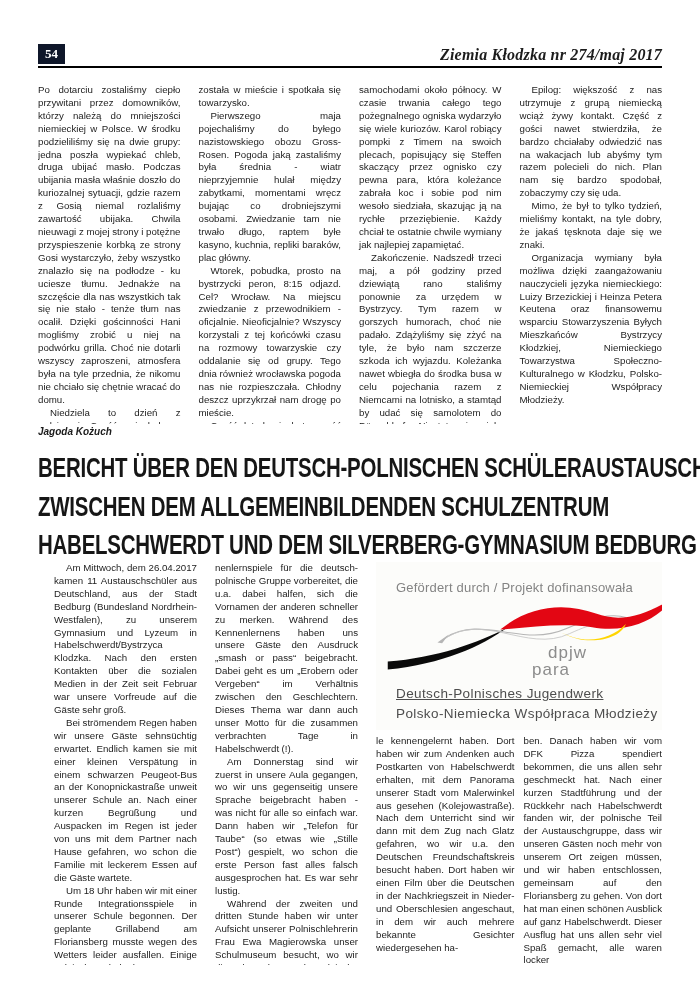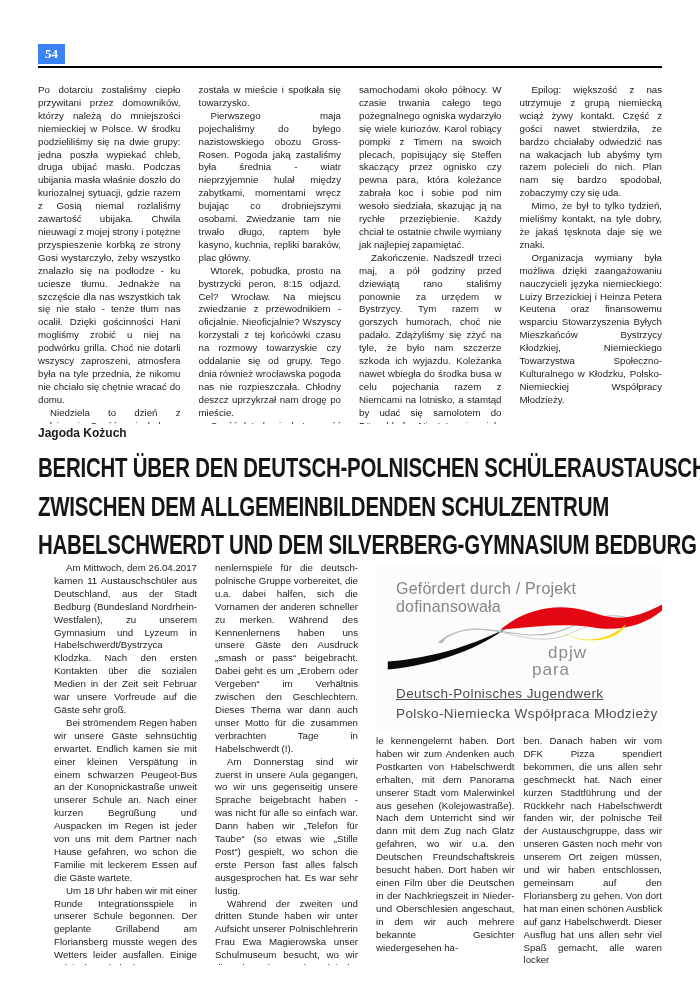--- a/index.html
+++ b/index.html
@@ -6,66 +6,67 @@
   body{
     width:700px;height:990px;background:#ffffff;overflow:hidden;
     font-family:"Liberation Sans","DejaVu Sans",sans-serif;color:#1c1c1c;
     -webkit-font-smoothing:antialiased;
   }
   .page{position:relative;width:700px;height:990px;background:#fff;}
 
   
   .hdr{position:absolute;left:38px;right:38px;top:40px;height:24px;
        display:flex;justify-content:space-between;align-items:flex-end;}
-  .pagenum{background:#3b82f6;color:#fff;font-family:"Liberation Serif",serif;
+  .pagenum{background:#0f172a;color:#fff;font-family:"Liberation Serif",serif;
        font-weight:bold;font-size:13px;padding:2px 7px 3px 7px;line-height:15px;}
   .journal{font-family:"Liberation Serif",serif;font-style:italic;font-weight:bold;
        font-size:16px;letter-spacing:0.2px;}
   .rule{position:absolute;left:38px;right:38px;top:66px;border-top:2.5px solid #000;}
 
   
   .cols{display:flex;gap:18px;}
   .topsec{position:absolute;left:38px;right:38px;top:84px;height:340px;overflow:hidden;}
   .col{flex:1 1 0;min-width:0;text-align:justify;font-size:9.7px;line-height:12.9px;
        hyphens:auto;-webkit-hyphens:auto;word-spacing:-0.2px;}
   .col p{margin:0;}
   .col p.ind{text-indent:12px;}
 
   
-  .byline{position:absolute;left:38px;top:426px;font-weight:bold;
-       font-size:12px;}
+  .byline{position:absolute;left:38px;top:426px;font-weight:bold;font-style:italic;
+       font-size:10px;}
   .headline{position:absolute;left:38px;top:449px;margin:0;font-size:28px;
        line-height:38.5px;font-weight:bold;color:#161616;letter-spacing:-0.3px;}
   .hl{display:block;white-space:nowrap;transform:scaleX(0.73);transform-origin:0 50%;}
 
   
   .botsec{position:absolute;left:54px;right:38px;top:562px;height:403px;overflow:hidden;}
   .righthalf{flex:2 1 0;min-width:0;display:flex;flex-direction:column;}
   .halfcols{flex:1 1 auto;display:flex;gap:9px;overflow:hidden;justify-content:flex-end;}
 
   
   .logofig{position:relative;height:168px;margin:0 0 5px 0;background:#fcfcfa;flex:none;}
-  .funded{position:absolute;left:20px;top:18px;font-size:16px;color:#848484;
+  .funded{position:absolute;left:20px;top:18px;font-size:13px;color:#848484;
        letter-spacing:0.2px;}
   .swooshsvg{position:absolute;left:8px;top:30px;width:300px;height:80px;}
   .acr{position:absolute;color:#8c8c8c;letter-spacing:1px;font-size:17px;line-height:17px;}
   .dpjw{left:172px;top:82px;}
   .pnwm{left:156px;top:99px;}
   .orgname{position:absolute;left:20px;font-size:13.5px;color:#4d4d4d;
        letter-spacing:0.4px;}
   .org1{top:124px;text-decoration:underline;}
   .org2{top:144px;}
 </style>
 </head>
 <body>
 
 <div class="page">
 
   <div class="hdr">
     <div class="pagenum">54</div>
+    <div class="journal">Ziemia Kłodzka nr 274/maj 2017</div>
   </div>
   <div class="rule"></div>
 
   <section class="cols topsec" lang="pl">
     <div class="col">
       <p>Po dotarciu zostaliśmy ciepło przywitani przez domowników, którzy należą do mniejszości niemieckiej w Polsce. W środku podzieliliśmy się na dwie grupy: jedna poszła wypiekać chleb, druga ubijać masło. Podczas ubijania masła właśnie doszło do kuriozalnej sytuacji, gdzie razem z Gosią niemal rozlaliśmy zawartość ubijaka. Chwila nieuwagi z mojej strony i potężne przyspieszenie korbką ze strony Gosi wystarczyło, żeby wszystko znalazło się na podłodze - ku uciesze tłumu. Jednakże na szczęście dla nas wszystkich tak się nie stało - tenże tłum nas ocalił. Dzięki gościnności Hani mogliśmy zrobić u niej na podwórku grilla. Choć nie dotarli wszyscy zaproszeni, atmosfera była na tyle przednia, że nikomu nie chciało się chętnie wracać do domu.</p>
       <p class="ind">Niedziela to dzień z rodzinami. Część pojechała w góry, część na pobliskie atrakcje, a część</p>
     </div>
     <div class="col">
       <p>została w mieście i spotkała się towarzysko.</p>

